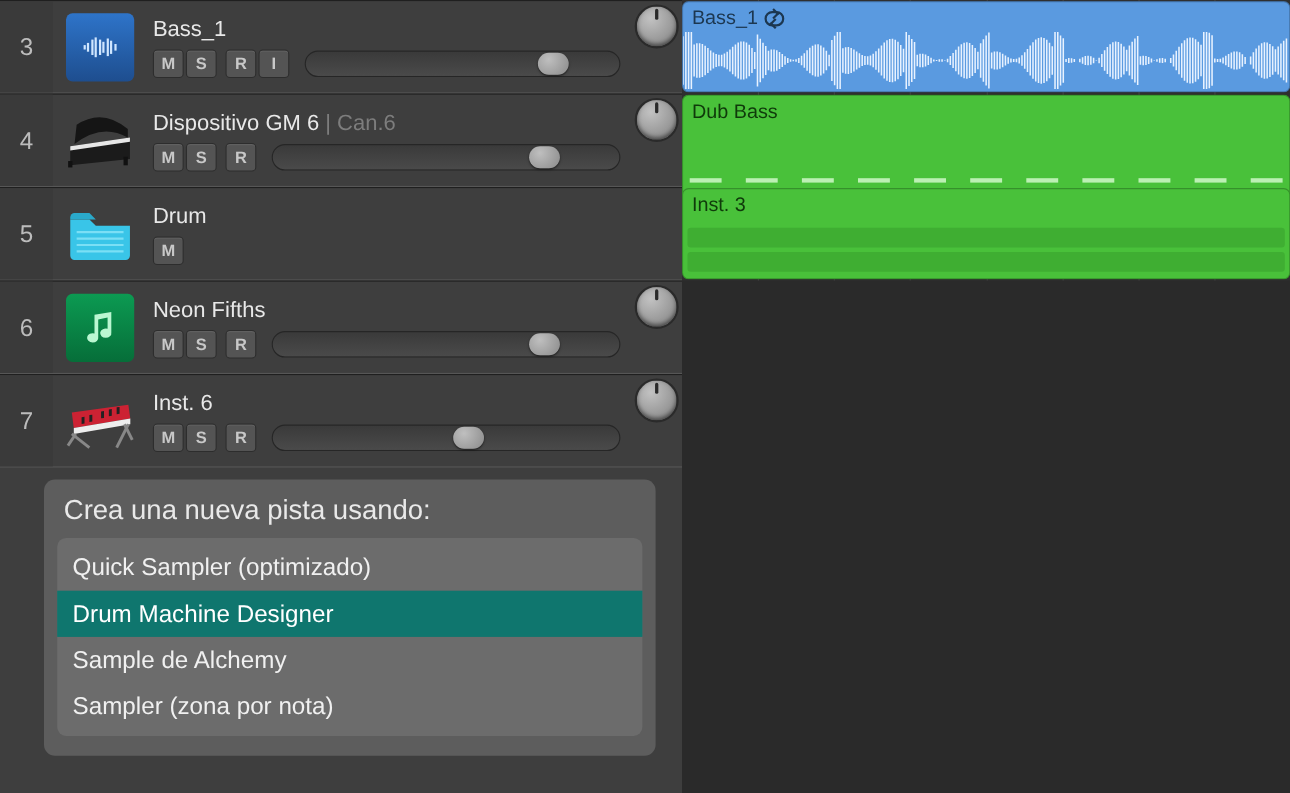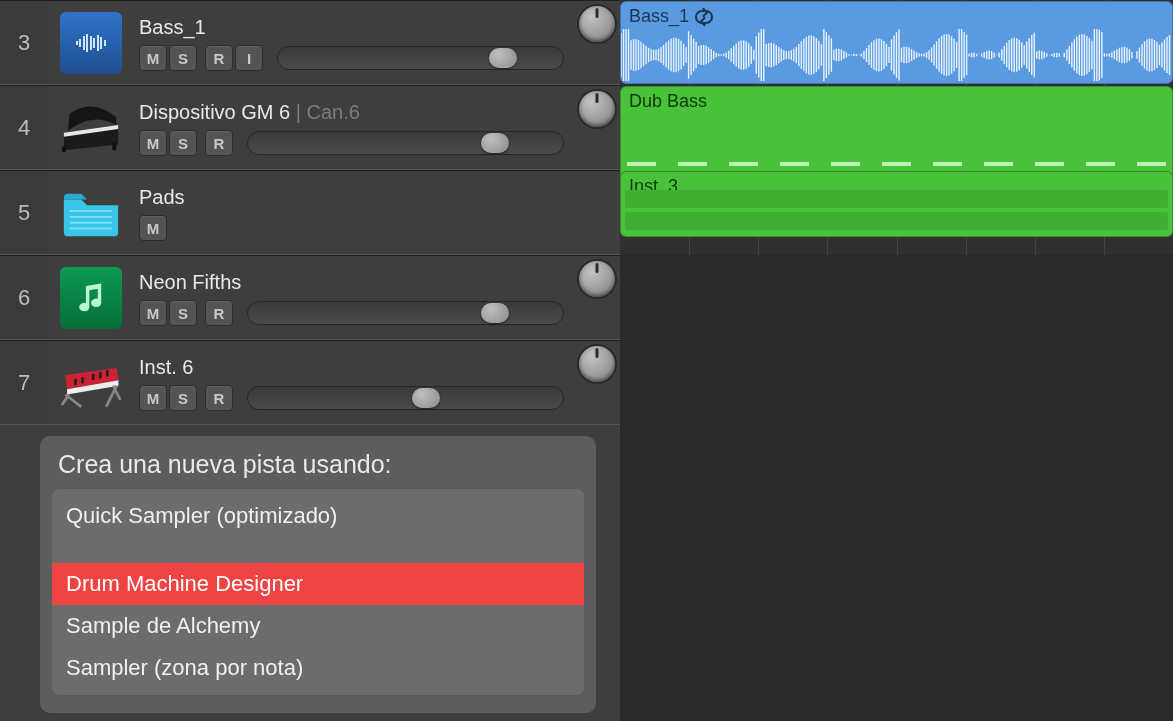--- a/index.html
+++ b/index.html
@@ -36,21 +36,21 @@
   .mnotes{position:absolute;left:6px;right:6px;bottom:18px;height:4px;display:flex;gap:22px;}
   .mnotes span{width:34px;height:4px;background:#bcf0b4;}
   .ribbon{position:absolute;left:4px;right:4px;bottom:6px;height:18px;background:#3fae32;border-radius:3px;}
   .ribbon2{position:absolute;left:4px;right:4px;bottom:28px;height:18px;background:#3fae32;border-radius:3px;}
   .dark-zone{position:absolute;left:0;right:0;top:255px;bottom:0;background:#2a2a2a;}
   
   .popup{position:absolute;left:40px;top:436px;width:556px;background:rgba(96,96,96,.92);border-radius:10px;padding:14px 12px 18px 12px;}
   .popup-title{font-size:25px;color:#e9e9e9;margin:0 0 10px 6px;}
   .opt-list{background:rgba(120,120,120,.55);border-radius:8px;padding:6px 0;}
   .opt{padding:8px 14px;font-size:22px;color:#f0f0f0;position:relative;display:flex;align-items:center;}
-  .opt.sel{background:#ef4444;color:#fff;margin-top:26px;}
+  .opt.sel{background:#0f766e;color:#fff;}
   
   .wf-icon{display:flex;align-items:center;gap:1.5px;height:18px;}
   .wf-icon i{width:2px;background:#cde4ff;}
   .loop-icon{width:18px;height:14px;border:2px solid #1c3750;border-radius:8px;position:relative;}
   .loop-icon::before,.loop-icon::after{content:"";position:absolute;width:5px;height:5px;border-top:2px solid #1c3750;border-right:2px solid #1c3750;}
   .loop-icon::before{top:-3px;left:3px;transform:rotate(45deg);}
   .loop-icon::after{bottom:-3px;right:3px;transform:rotate(-135deg);}
   
   .wave svg{width:100%;height:100%;}
 </style>
@@ -139,21 +139,21 @@
               <g stroke="#7adff5" stroke-width="2">
                 <line x1="10" y1="24" x2="54" y2="24"></line>
                 <line x1="10" y1="30" x2="54" y2="30"></line>
                 <line x1="10" y1="36" x2="54" y2="36"></line>
                 <line x1="10" y1="42" x2="54" y2="42"></line>
               </g>
             </svg>
           </div>
         </div>
     <div class="track-body">
-      <div class="track-title"><span>Pads</span><span class="sub"></span></div>
+      <div class="track-title"><span>Drum</span><span class="sub"></span></div>
       <div class="ctrl-row">
             <div class="btn">M</div>
           </div>
     </div>
     </div>
       <div class="track">
     <div class="track-num">6</div>
     <div class="track-icon">
           <div class="ticon" style="background:linear-gradient(#0c9a52,#066e39)">
             <svg viewBox="0 0 40 40" width="34" height="34">
@@ -252,21 +252,21 @@
           <span></span>
           <span></span>
           <span></span>
           <span></span>
           <span></span>
           <span></span>
           <span></span>
           <span></span>
         </div>
       </div>
-      <div class="region midi" style="top: 171px; height: 66px;">
+      <div class="region midi" style="top: 171px; height: 83px;">
         <div class="hdr">Inst. 3</div>
         <div class="ribbon2"></div>
         <div class="ribbon"></div>
       </div>
     </div>
 </div>
 
 <div class="popup">
   <div class="popup-title">Crea una nueva pista usando:</div>
   <div class="opt-list" id="opt-list">

